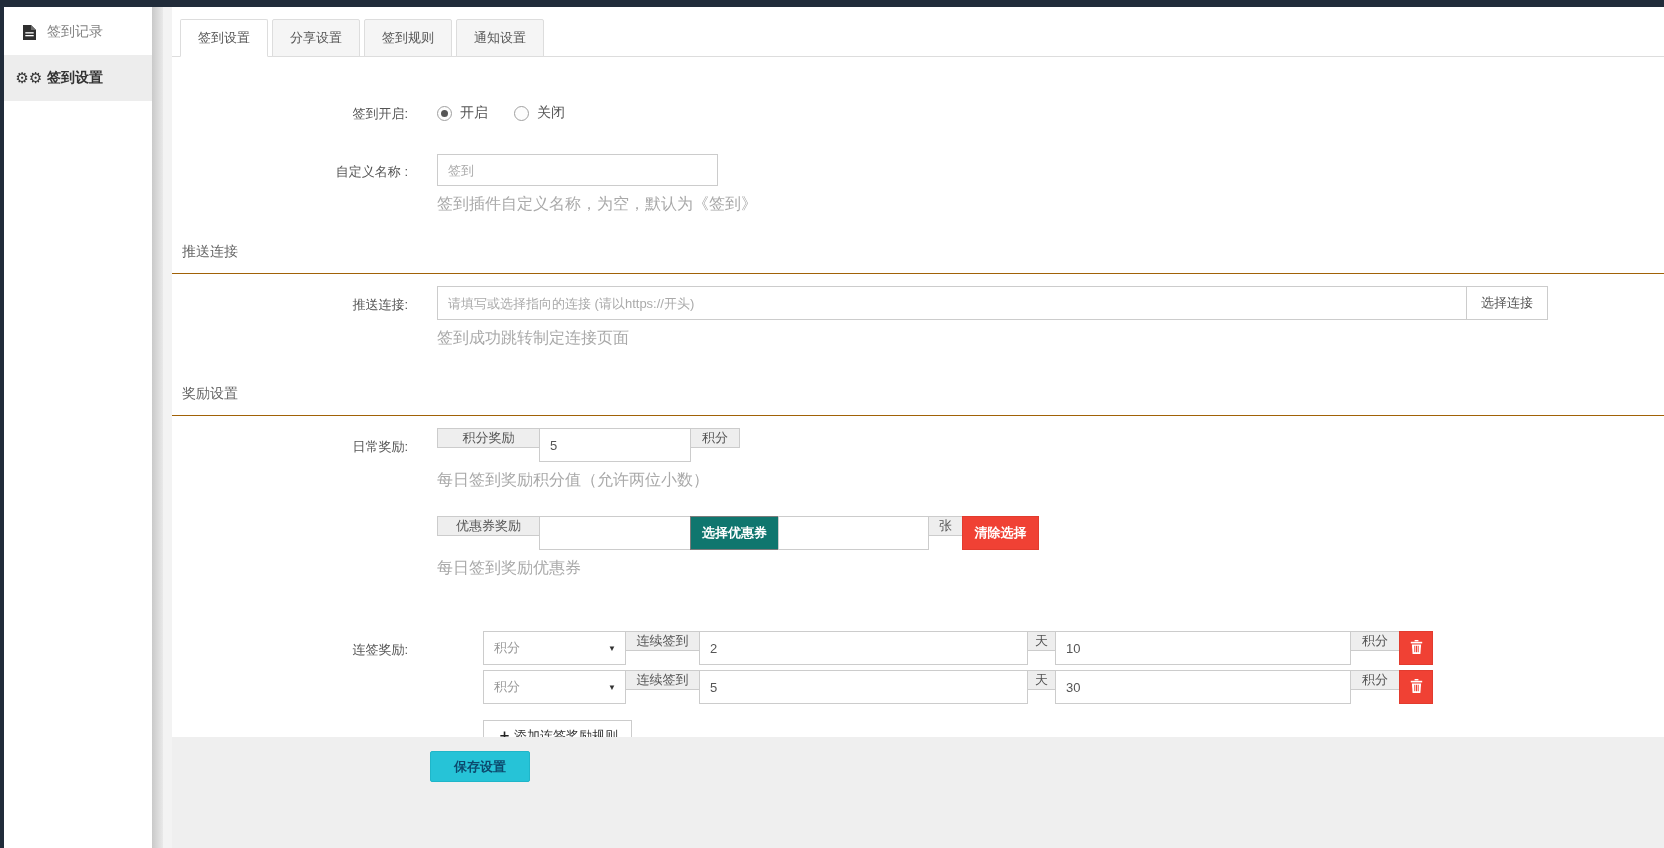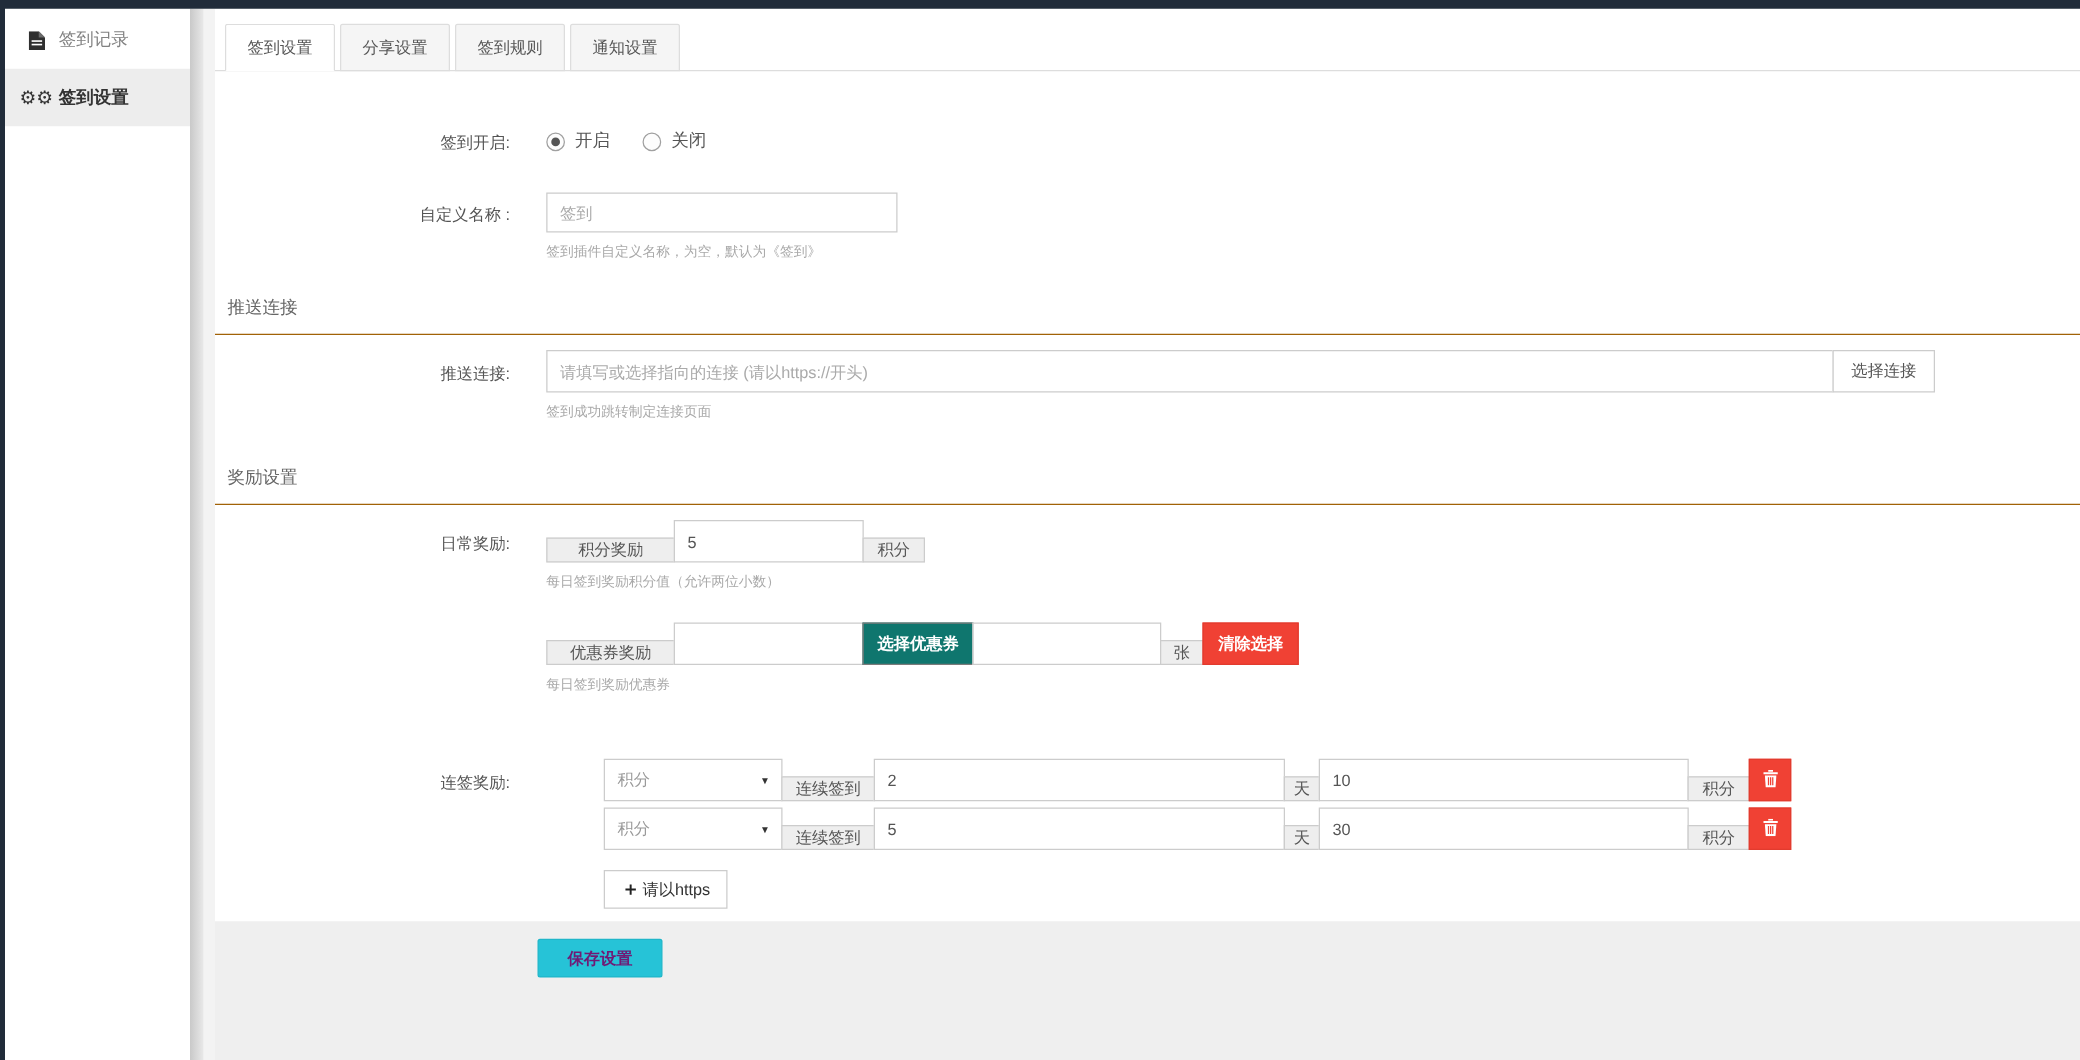--- a/index.html
+++ b/index.html
@@ -27,41 +27,41 @@
   .tab { padding:9px 17px; margin-right:4px; margin-bottom:-1px; background:#f5f5f5;
          border:1px solid #ddd; border-bottom:1px solid #ddd; color:#555; cursor:pointer;
          border-radius:2px 2px 0 0; }
   .tab.active { background:#fff; border-bottom:1px solid #fff; }
 
   .content { flex:1; overflow:hidden; }
   .form-row { display:flex; }
   .form-label { width:265px; flex-shrink:0; text-align:right; padding-right:29px; color:#555; }
   .form-value { flex:1; }
 
-  .help { color:#a9a9a9; font-size:11px; margin-top:8px; }
+  .help { color:#a9a9a9; font-size:16px; margin-top:8px; }
 
   .section-title { margin:28px 0 0 0; padding:0 0 12px 10px; color:#666; font-size:14px; border-bottom:1px solid #a16207; }
 
   input[type=text] { height:32px; border:1px solid #ccc; padding:0 10px; font-size:13px; color:#555; outline:none; background:#fff; }
   input[type=text]::placeholder { color:#aaa; }
-  .ig { display:flex; align-items:flex-end; }
+  .ig { display:flex; align-items:flex-start; }
   .ig > * { margin-left:-1px; }
   .ig > *:first-child { margin-left:0; }
   .ig input[type=text] { height:34px; }
   .addon { background:#eee; border:1px solid #ccc; display:flex; align-items:center; justify-content:center; padding:0 10px; color:#555; white-space:nowrap; }
   .input-disabled { background:#eee; }
 
   .btn { display:inline-flex; align-items:center; justify-content:center; border:1px solid #ccc; background:#fff; color:#555; cursor:pointer; font-size:13px; white-space:nowrap; }
   .btn-attach { height:34px; padding:0 14px; }
   .btn-gray { background:#0f766e; border-color:#7b7b7b; color:#fff; font-weight:bold;font-family:Liberation Mono, monospace; }
   .btn-danger { background:#f04134; border-color:#e23b2e; color:#fff; font-weight:bold; }
   .btn-trash { width:34px; padding:0; }
   .btn-add { height:31px; padding:0 13px; color:#333; margin-top:11px; }
   .btn-add .plus { font-weight:bold; font-size:15px; margin-right:2px; color:#222; }
-  .btn-save { height:31px; padding:0 23px; background:#26c3d7; border-color:#1fb6c9; color:#701a75; font-weight:bold; border-radius:2px; }
+  .btn-save { height:31px; padding:0 23px; background:#26c3d7; border-color:#1fb6c9; color:#0c4a6e; font-weight:bold; border-radius:2px; }
 
   .radio-group { display:flex; align-items:center; gap:8px; }
   .radio { width:15px; height:15px; border-radius:50%; border:1px solid #a0a0a0; background:#fdfdfd; position:relative; display:inline-block; flex-shrink:0; cursor:pointer; }
   .radio.checked::after { content:''; position:absolute; left:3px; top:3px; width:7px; height:7px; border-radius:50%; background:#555; }
   .radio-label { margin-right:18px; color:#555; font-size:14px; }
 
   .fake-select { width:143px; height:34px; border:1px solid #ccc; background:#fff; display:flex; align-items:center; justify-content:space-between; padding:0 9px 0 10px; color:#999; cursor:pointer; }
   .caret { font-size:8px; color:#333; }
 
   .streak-row { margin-bottom:5px; }
@@ -227,21 +227,21 @@
                   <rect x="4.3" y="5.8" width="1" height="6.4" fill="#f04134"></rect>
                   <rect x="6" y="5.8" width="1" height="6.4" fill="#f04134"></rect>
                   <rect x="7.7" y="5.8" width="1" height="6.4" fill="#f04134"></rect>
                 </svg>
               </span>
             </button>
           </div>
 
           <button class="btn btn-add">
             <span class="plus">＋</span>
-            <span>请以https</span>
+            <span>添加连签奖励规则</span>
           </button>
 
         </div>
       </div>
 
     </div>
 
     <div class="footer">
       <button class="btn btn-save">保存设置</button>
     </div>

